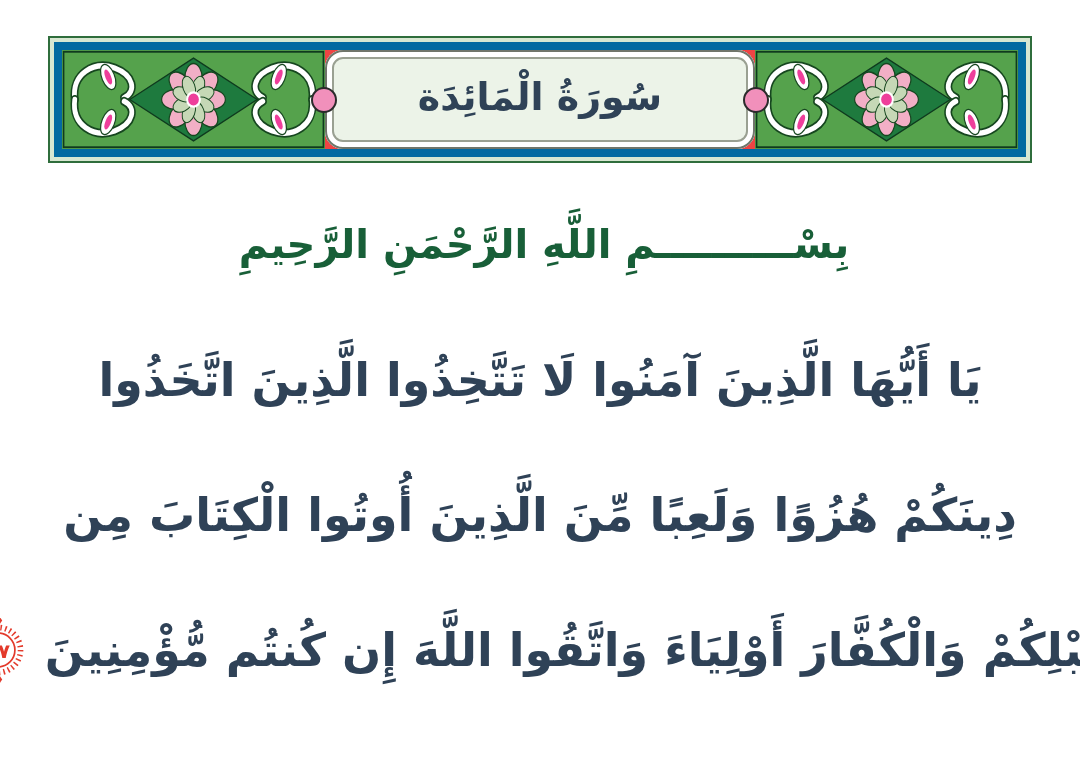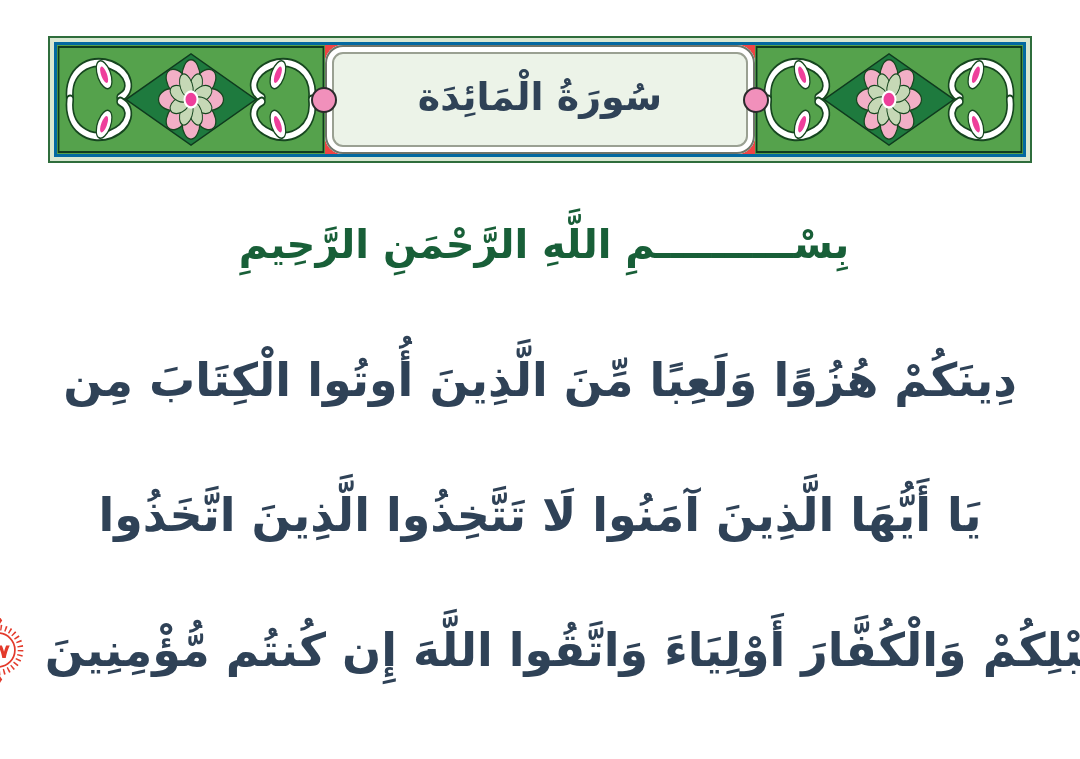--- a/index.html
+++ b/index.html
@@ -18,21 +18,21 @@
     top: 36px; left: 48px;
     width: 984px; height: 127px;
     box-sizing: border-box;
     border: 2px solid #2f6d3c;
     background: #d8e7d2;
     padding: 4px;
   }
   .banner-inner {
     height: 100%;
     box-sizing: border-box;
-    border: 3px solid #0369a1;
+    border: 8px solid #0369a1;
     background: #ef4444;
     display: flex;
     align-items: stretch;
   }
   .panel { flex: 1; min-width: 0; position: relative; }
   .panel svg { width: 100%; height: 100%; display: block; }
   .panel.flip svg { transform: scaleX(-1); }
 
   .cartouche {
     width: 430px;
@@ -231,22 +231,22 @@
           </g>
         </svg>
       </div>
 
     </div>
   </div>
 
   <div class="bismillah">بِسْــــــــــمِ اللَّهِ الرَّحْمَنِ الرَّحِيمِ</div>
 
   <div class="verse-area">
+    <div class="verse-line">يَا أَيُّهَا الَّذِينَ آمَنُوا لَا تَتَّخِذُوا الَّذِينَ اتَّخَذُوا</div>
     <div class="verse-line">دِينَكُمْ هُزُوًا وَلَعِبًا مِّنَ الَّذِينَ أُوتُوا الْكِتَابَ مِن</div>
-    <div class="verse-line">يَا أَيُّهَا الَّذِينَ آمَنُوا لَا تَتَّخِذُوا الَّذِينَ اتَّخَذُوا</div>
     <div class="verse-line">
       <span>قَبْلِكُمْ وَالْكُفَّارَ أَوْلِيَاءَ وَاتَّقُوا اللَّهَ إِن كُنتُم مُّؤْمِنِينَ</span>
       <span class="medallion">
         <svg width="62" height="76" viewBox="0 0 66 80">
           <path d="M33,2 l4.5,6.5 -4.5,6.5 -4.5,-6.5 z" fill="#e33a2b"></path>
           <path d="M33,78 l4.5,-6.5 -4.5,-6.5 -4.5,6.5 z" fill="#e33a2b"></path>
           <circle cx="33" cy="40" r="24" fill="#ffffff" stroke="#e33a2b" stroke-width="6" stroke-dasharray="1.6 3.4"></circle>
           <circle cx="33" cy="40" r="18" fill="#ffffff" stroke="#e33a2b" stroke-width="1.8"></circle>
           <text x="33" y="48" text-anchor="middle" font-size="21" font-weight="bold" fill="#e33a2b" font-family="DejaVu Sans, sans-serif">٥٧</text>
         </svg>

